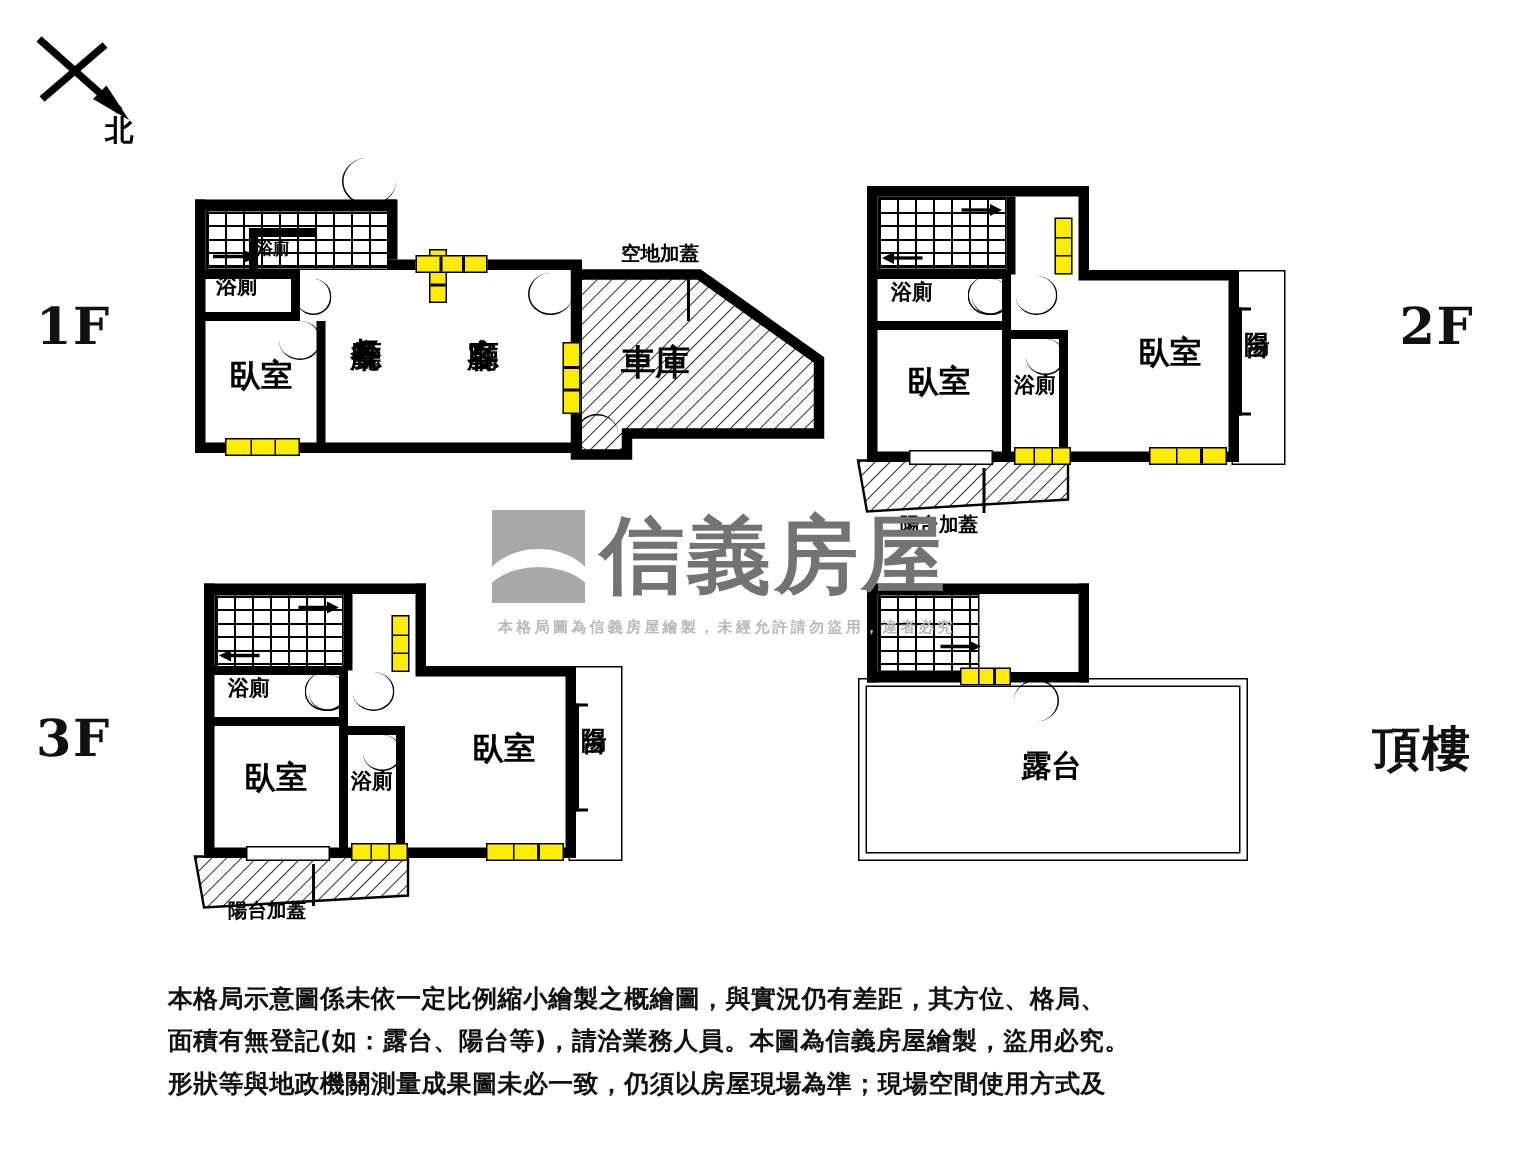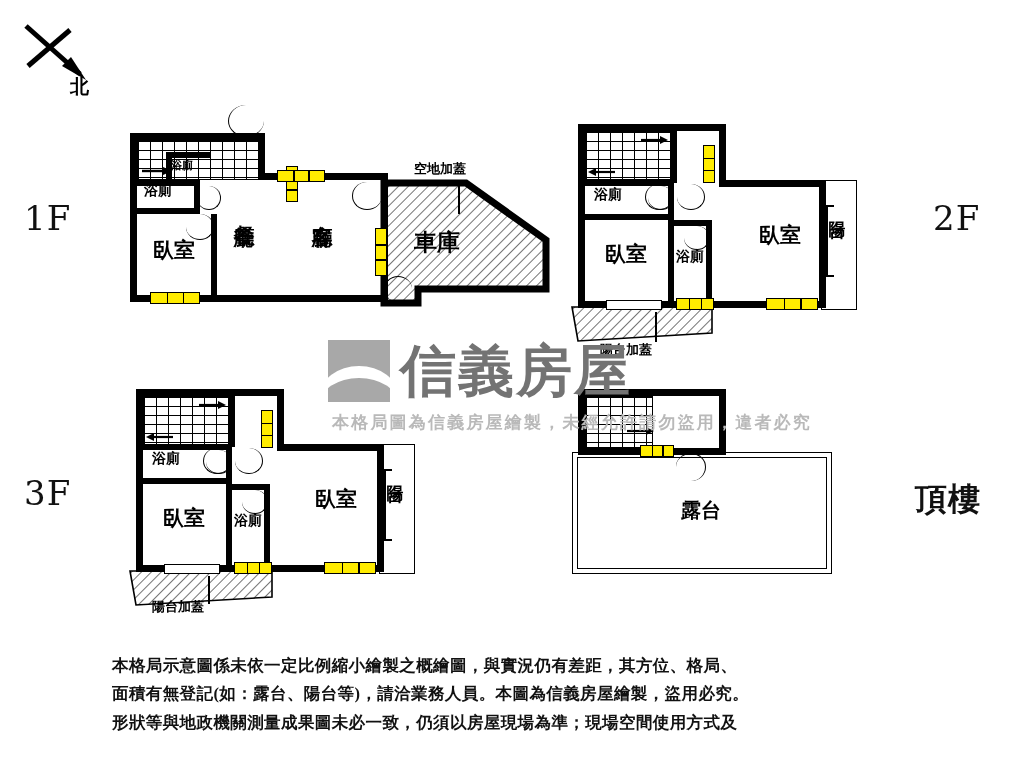--- a/index.html
+++ b/index.html
@@ -1,21 +1,21 @@
 <!DOCTYPE html>
 <html><head>
 <meta charset="utf-8">
 <style>
   html,body{margin:0;padding:0;background:#fff;}
   body{width:1024px;height:768px;position:relative;overflow:hidden;
        font-family:"DejaVu Sans","Liberation Sans",sans-serif;color:#000;}
   .abs{position:absolute;}
   
   .floor-label{font-family:"DejaVu Serif","Liberation Serif",serif;font-size:34px;color:#111;
-               letter-spacing:1px;white-space:nowrap;}
+               letter-spacing:1px;white-space:nowrap;font-weight:bold;}
   .cjk{font-family:"DejaVu Sans","Liberation Sans",sans-serif;font-weight:700;}
   .room-lbl{font-size:21px;line-height:1.03;text-align:center;white-space:nowrap;font-weight:700;}
   .room-lbl.v{writing-mode:vertical-rl;text-orientation:upright;letter-spacing:0px;}
   .room-sm{font-size:14px;font-weight:700;white-space:nowrap;}
   .room-xs{font-size:11px;font-weight:700;white-space:nowrap;}
   .callout{font-size:13px;font-weight:700;white-space:nowrap;}
   .north-lbl{font-size:19px;font-weight:700;}
   
   .wall{background:#000;}
   .thin{background:#000;}
@@ -38,25 +38,25 @@
   .d-br{border-left:none;border-top:none;}
   
   #watermark{left:328px;top:340px;width:376px;opacity:1;}
   .wm-row{display:flex;align-items:center;gap:10px;}
   .wm-mark{width:62px;height:62px;background:#a8a8a8;position:relative;overflow:hidden;}
   .wm-mark::before{content:"";position:absolute;left:-8px;right:-8px;top:26px;height:30px;
      background:#fff;border-radius:50% 50% 0 0 / 100% 100% 0 0;}
   .wm-mark::after{content:"";position:absolute;left:-8px;right:-8px;top:38px;height:26px;
      background:#a8a8a8;border-radius:50% 50% 0 0 / 100% 100% 0 0;}
   .wm-text{font-size:56px;font-weight:700;color:#737373;letter-spacing:2px;line-height:1;}
-  .wm-sub{font-size:17px;color:#b9b9b9;letter-spacing:2.2px;margin-top:9px;margin-left:4px;white-space:nowrap;}
+  .wm-sub{font-size:10px;color:#b9b9b9;letter-spacing:2.2px;margin-top:9px;margin-left:4px;white-space:nowrap;}
   
   #disclaimer{left:112px;top:652px;width:820px;font-size:16.5px;font-weight:700;line-height:1.72;
               color:#111;letter-spacing:.4px;}
-  #disclaimer div{white-space:nowrap;font-family:Liberation Serif, serif;}
+  #disclaimer div{white-space:nowrap;}
   
   .leader{background:#000;width:1.6px;}
 </style>
 </head>
 <body>
 
 <div class="abs" style="left:18px;top:14px;width:110px;height:90px;">
   <svg width="110" height="90" viewBox="0 0 110 90">
     <line x1="8" y1="12" x2="62" y2="60" stroke="#000" stroke-width="5"></line>
     <line x1="10" y1="52" x2="52" y2="16" stroke="#000" stroke-width="5"></line>

